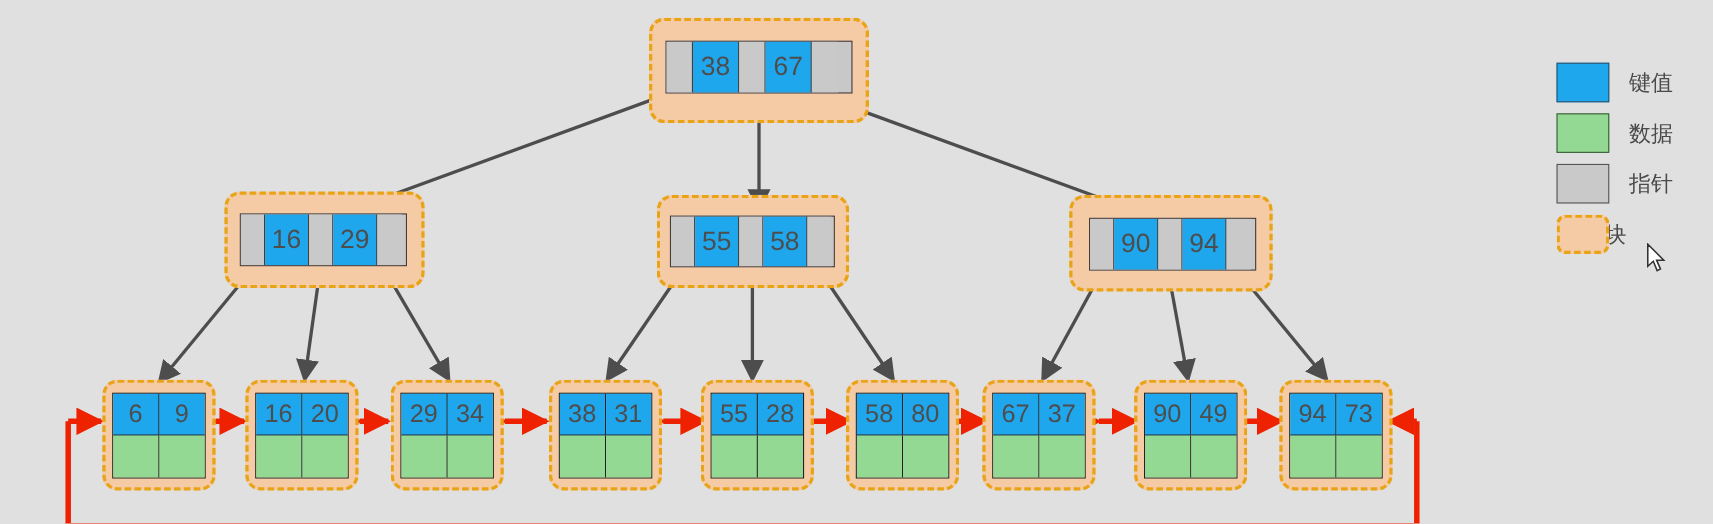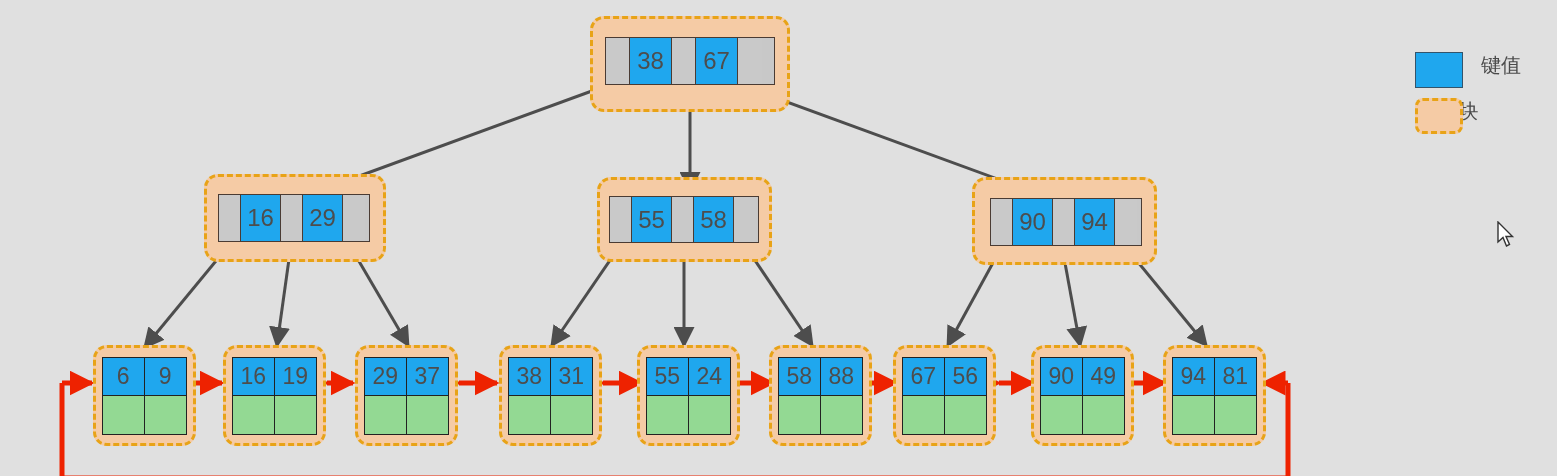--- a/index.html
+++ b/index.html
@@ -95,20 +95,21 @@
   .ld.last { border-right: none; }
   
   #legend {
     position: absolute;
     left: 1415px;
     top: 40px;
     width: 142px;
   }
   .lrow {
     display: flex;
+    align-items: center;
     height: 46px;
   }
   .lswatch {
     width: 48px;
     height: 36px;
     box-sizing: border-box;
     flex: 0 0 auto;
   }
   .lswatch.key { background: #1fa7ee; border: 1px solid #33546b; }
   .lswatch.data { background: #93d993; border: 1px solid #3a5a3a; }
@@ -230,33 +231,33 @@
     <div class="leaf-data">
       <div class="ld"></div>
       <div class="ld last"></div>
     </div>
   </div>
 
   <div class="page" style="left:223px; top:333px; width:103px; height:101px;"></div>
   <div class="leaf" style="left:232px; top:345px; width:85px; height:78px;">
     <div class="leaf-keys">
       <div class="lk">16</div>
-      <div class="lk last">19</div>
+      <div class="lk last">20</div>
     </div>
     <div class="leaf-data">
       <div class="ld"></div>
       <div class="ld last"></div>
     </div>
   </div>
 
   <div class="page" style="left:355px; top:333px; width:103px; height:101px;"></div>
   <div class="leaf" style="left:364px; top:345px; width:85px; height:78px;">
     <div class="leaf-keys">
       <div class="lk">29</div>
-      <div class="lk last">37</div>
+      <div class="lk last">34</div>
     </div>
     <div class="leaf-data">
       <div class="ld"></div>
       <div class="ld last"></div>
     </div>
   </div>
 
   <div class="page" style="left:499px; top:333px; width:103px; height:101px;"></div>
   <div class="leaf" style="left:508px; top:345px; width:85px; height:78px;">
     <div class="leaf-keys">
@@ -266,45 +267,45 @@
     <div class="leaf-data">
       <div class="ld"></div>
       <div class="ld last"></div>
     </div>
   </div>
 
   <div class="page" style="left:637px; top:333px; width:103px; height:101px;"></div>
   <div class="leaf" style="left:646px; top:345px; width:85px; height:78px;">
     <div class="leaf-keys">
       <div class="lk">55</div>
-      <div class="lk last">24</div>
+      <div class="lk last">28</div>
     </div>
     <div class="leaf-data">
       <div class="ld"></div>
       <div class="ld last"></div>
     </div>
   </div>
 
   <div class="page" style="left:769px; top:333px; width:103px; height:101px;"></div>
   <div class="leaf" style="left:778px; top:345px; width:85px; height:78px;">
     <div class="leaf-keys">
       <div class="lk">58</div>
-      <div class="lk last">88</div>
+      <div class="lk last">80</div>
     </div>
     <div class="leaf-data">
       <div class="ld"></div>
       <div class="ld last"></div>
     </div>
   </div>
 
   <div class="page" style="left:893px; top:333px; width:103px; height:101px;"></div>
   <div class="leaf" style="left:902px; top:345px; width:85px; height:78px;">
     <div class="leaf-keys">
       <div class="lk">67</div>
-      <div class="lk last">56</div>
+      <div class="lk last">37</div>
     </div>
     <div class="leaf-data">
       <div class="ld"></div>
       <div class="ld last"></div>
     </div>
   </div>
 
   <div class="page" style="left:1031px; top:333px; width:103px; height:101px;"></div>
   <div class="leaf" style="left:1040px; top:345px; width:85px; height:78px;">
     <div class="leaf-keys">
@@ -314,34 +315,42 @@
     <div class="leaf-data">
       <div class="ld"></div>
       <div class="ld last"></div>
     </div>
   </div>
 
   <div class="page" style="left:1163px; top:333px; width:103px; height:101px;"></div>
   <div class="leaf" style="left:1172px; top:345px; width:85px; height:78px;">
     <div class="leaf-keys">
       <div class="lk">94</div>
-      <div class="lk last">81</div>
+      <div class="lk last">73</div>
     </div>
     <div class="leaf-data">
       <div class="ld"></div>
       <div class="ld last"></div>
     </div>
   </div>
 
   <div id="legend">
     <div class="lrow">
       <div class="lswatch key"></div>
       <div class="llabel">键值</div>
     </div>
     <div class="lrow">
+      <div class="lswatch data"></div>
+      <div class="llabel">数据</div>
+    </div>
+    <div class="lrow">
+      <div class="lswatch ptr"></div>
+      <div class="llabel">指针</div>
+    </div>
+    <div class="lrow">
       <div class="lswatch page"></div>
       <div class="llabel">页/块</div>
     </div>
   </div>
 
   <svg id="cursor" viewBox="0 0 20 28">
     <path d="M2,1 L2,21 L7,16.5 L10.5,25 L13.5,23.5 L10,15.5 L16.5,15.5 Z" fill="#ffffff" stroke="#333333" stroke-width="1.4"></path>
   </svg>
 
 </div>

